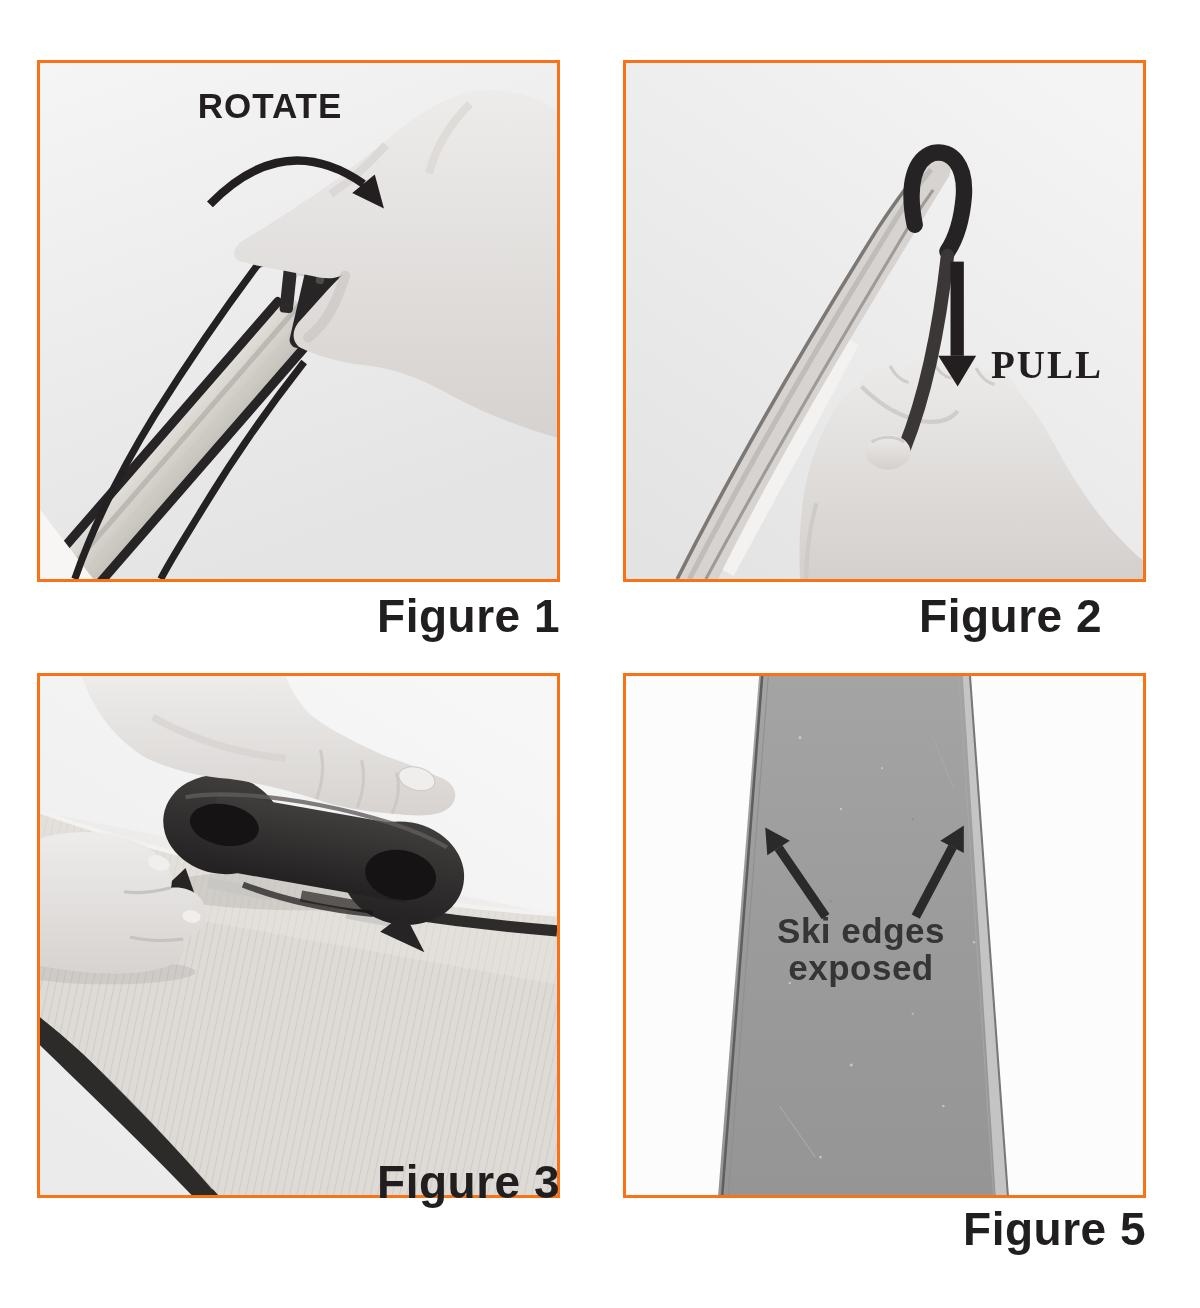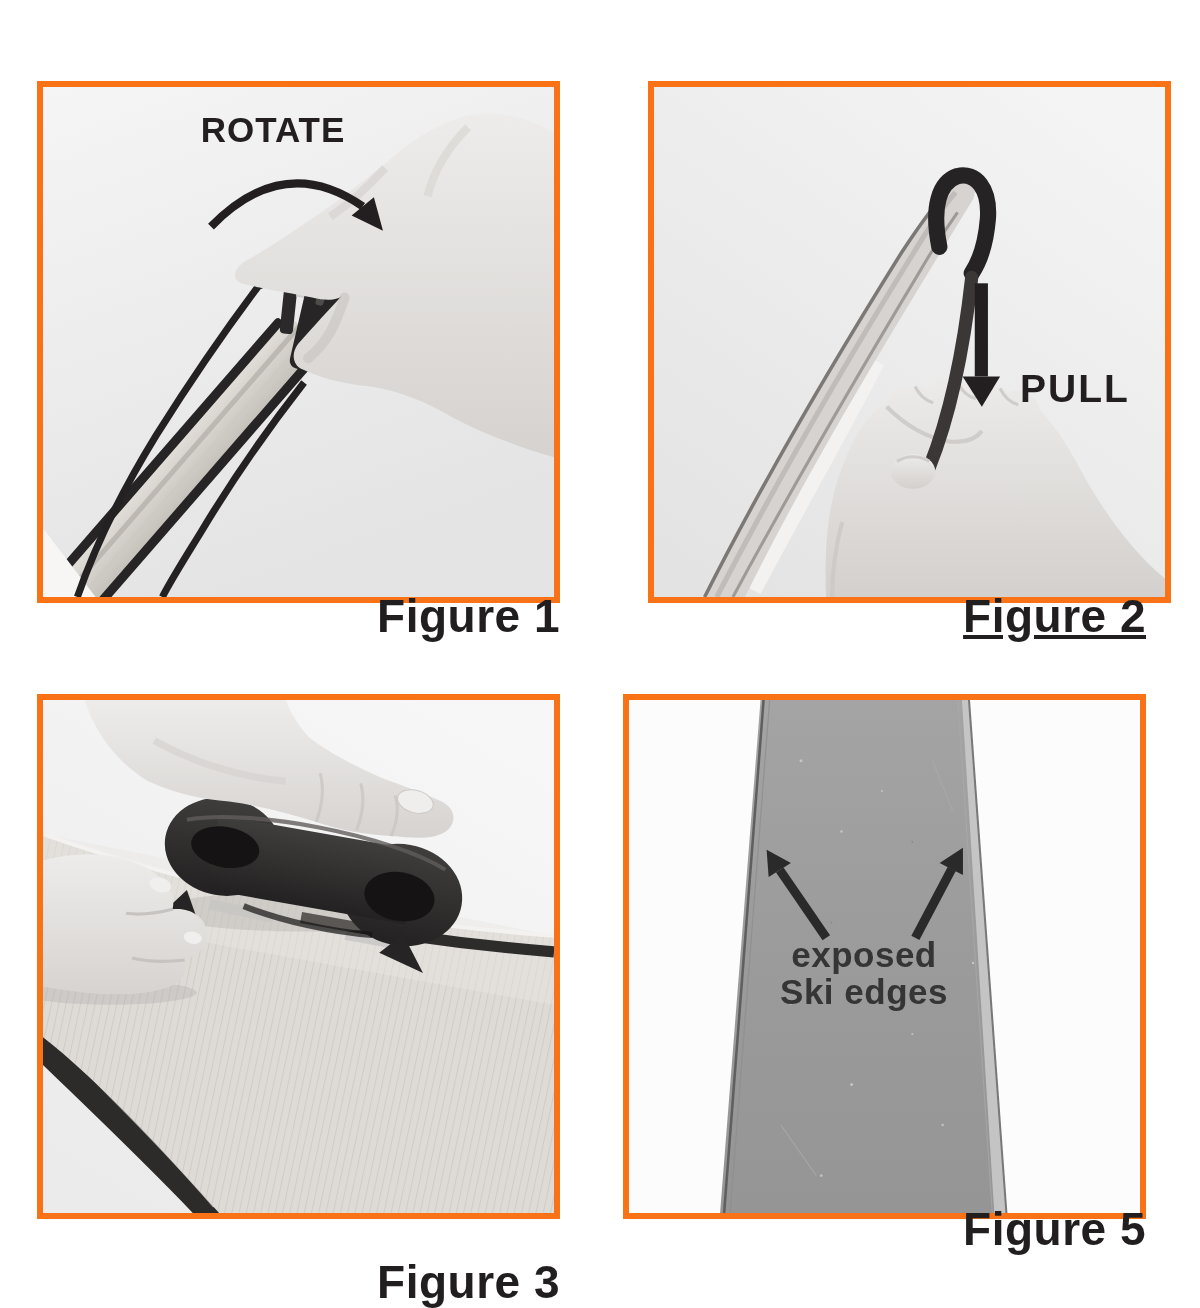--- a/index.html
+++ b/index.html
@@ -1,42 +1,42 @@
 <!DOCTYPE html>
 <html><head>
 <meta charset="utf-8">
 <style>
   html,body{margin:0;padding:0;}
   body{
     width:1200px;height:1308px;position:relative;background:#ffffff;
     font-family:"Liberation Sans", sans-serif;overflow:hidden;
   }
   .panel{
-    position:absolute;box-sizing:border-box;border:6px solid #f97316;background:#ededed;margin-top:21px;
+    position:absolute;box-sizing:border-box;border:3px solid #f97316;background:#ededed;
   }
   #panel1{left:37px;top:60px;width:523px;height:522px;}
-  #panel2{left:648px;top:60px;width:523px;height:522px;}
+  #panel2{left:623px;top:60px;width:523px;height:522px;font-family:Liberation Serif, serif;}
   #panel3{left:37px;top:673px;width:523px;height:525px;}
   #panel4{left:623px;top:673px;width:523px;height:525px;background:#fcfcfc;}
   .panel svg{position:absolute;left:0;top:0;width:100%;height:100%;display:block;}
   .callout{
     position:absolute;font-weight:700;color:#231f20;text-align:center;
     letter-spacing:1px;white-space:nowrap;
   }
   .rotate{left:105px;top:24px;width:250px;font-size:35px;line-height:38px;}
   .pull{left:356px;top:282px;width:130px;font-size:39px;line-height:40px;letter-spacing:2px;}
   .edges{left:100px;top:236px;width:270px;font-size:35px;line-height:37px;color:#353535;letter-spacing:0.5px;}
   .edges .line{display:block;}
   .caption{
     position:absolute;width:340px;text-align:right;font-weight:700;font-size:46px;
     line-height:50px;color:#211e1f;letter-spacing:0.5px;
   }
   #cap1{left:220px;top:591px;}
-  #cap2{left:806px;top:591px;text-decoration:underline;}
-  #cap3{left:220px;top:1257px;}
+  #cap2{left:762px;top:591px;}
+  #cap3{left:220px;top:1157px;}
   #cap4{left:806px;top:1204px;}
 </style>
 </head>
 <body>
 
 <div class="panel" id="panel1">
   <svg viewBox="0 0 505 504" preserveAspectRatio="none">
     <defs>
       <linearGradient id="g1bg" x1="0" y1="0" x2="0.35" y2="1">
         <stop offset="0" stop-color="#f5f5f5"></stop>
@@ -251,17 +251,17 @@
     <g>
       <line x1="195" y1="235" x2="149" y2="168" stroke="#2b2a2a" stroke-width="9"></line>
       <polygon points="136,148 160,161 138,175" fill="#2b2a2a"></polygon>
     </g>
     <g>
       <line x1="283" y1="235" x2="319" y2="167" stroke="#2b2a2a" stroke-width="9"></line>
       <polygon points="330,146 330,173 307,161" fill="#2b2a2a"></polygon>
     </g>
   </svg>
   <div class="callout edges">
+    <span class="line">Ski edges</span>
     <span class="line">exposed</span>
-    <span class="line">Ski edges</span>
   </div>
 </div>
 <div class="caption" id="cap4">Figure 5</div>
 
 </body></html>

